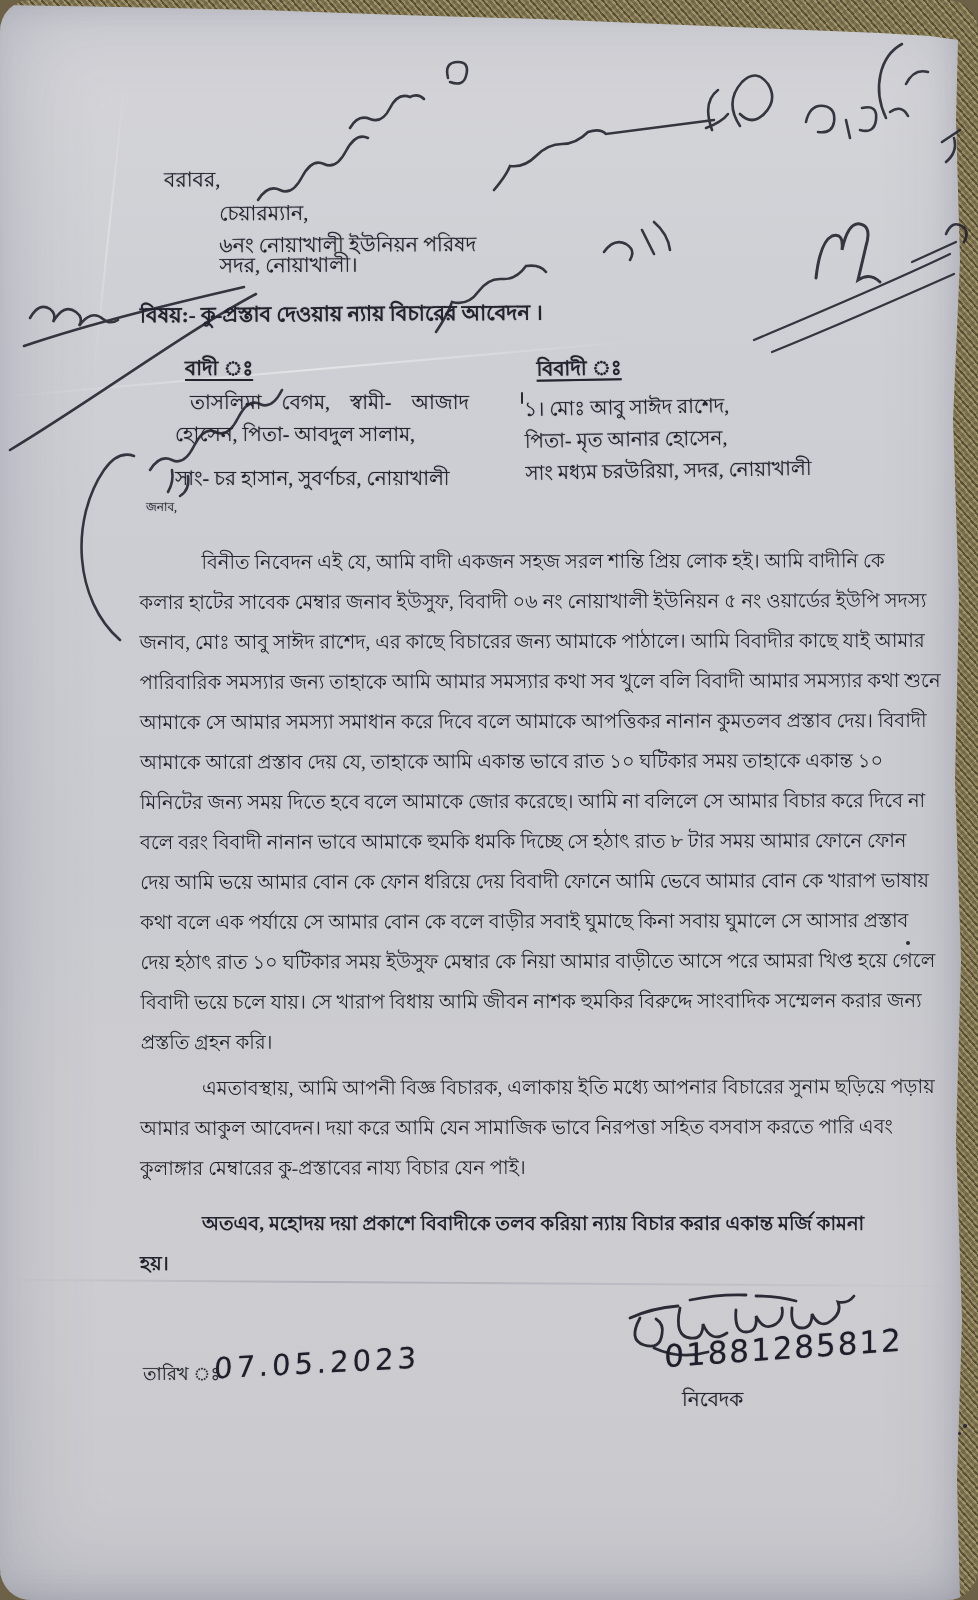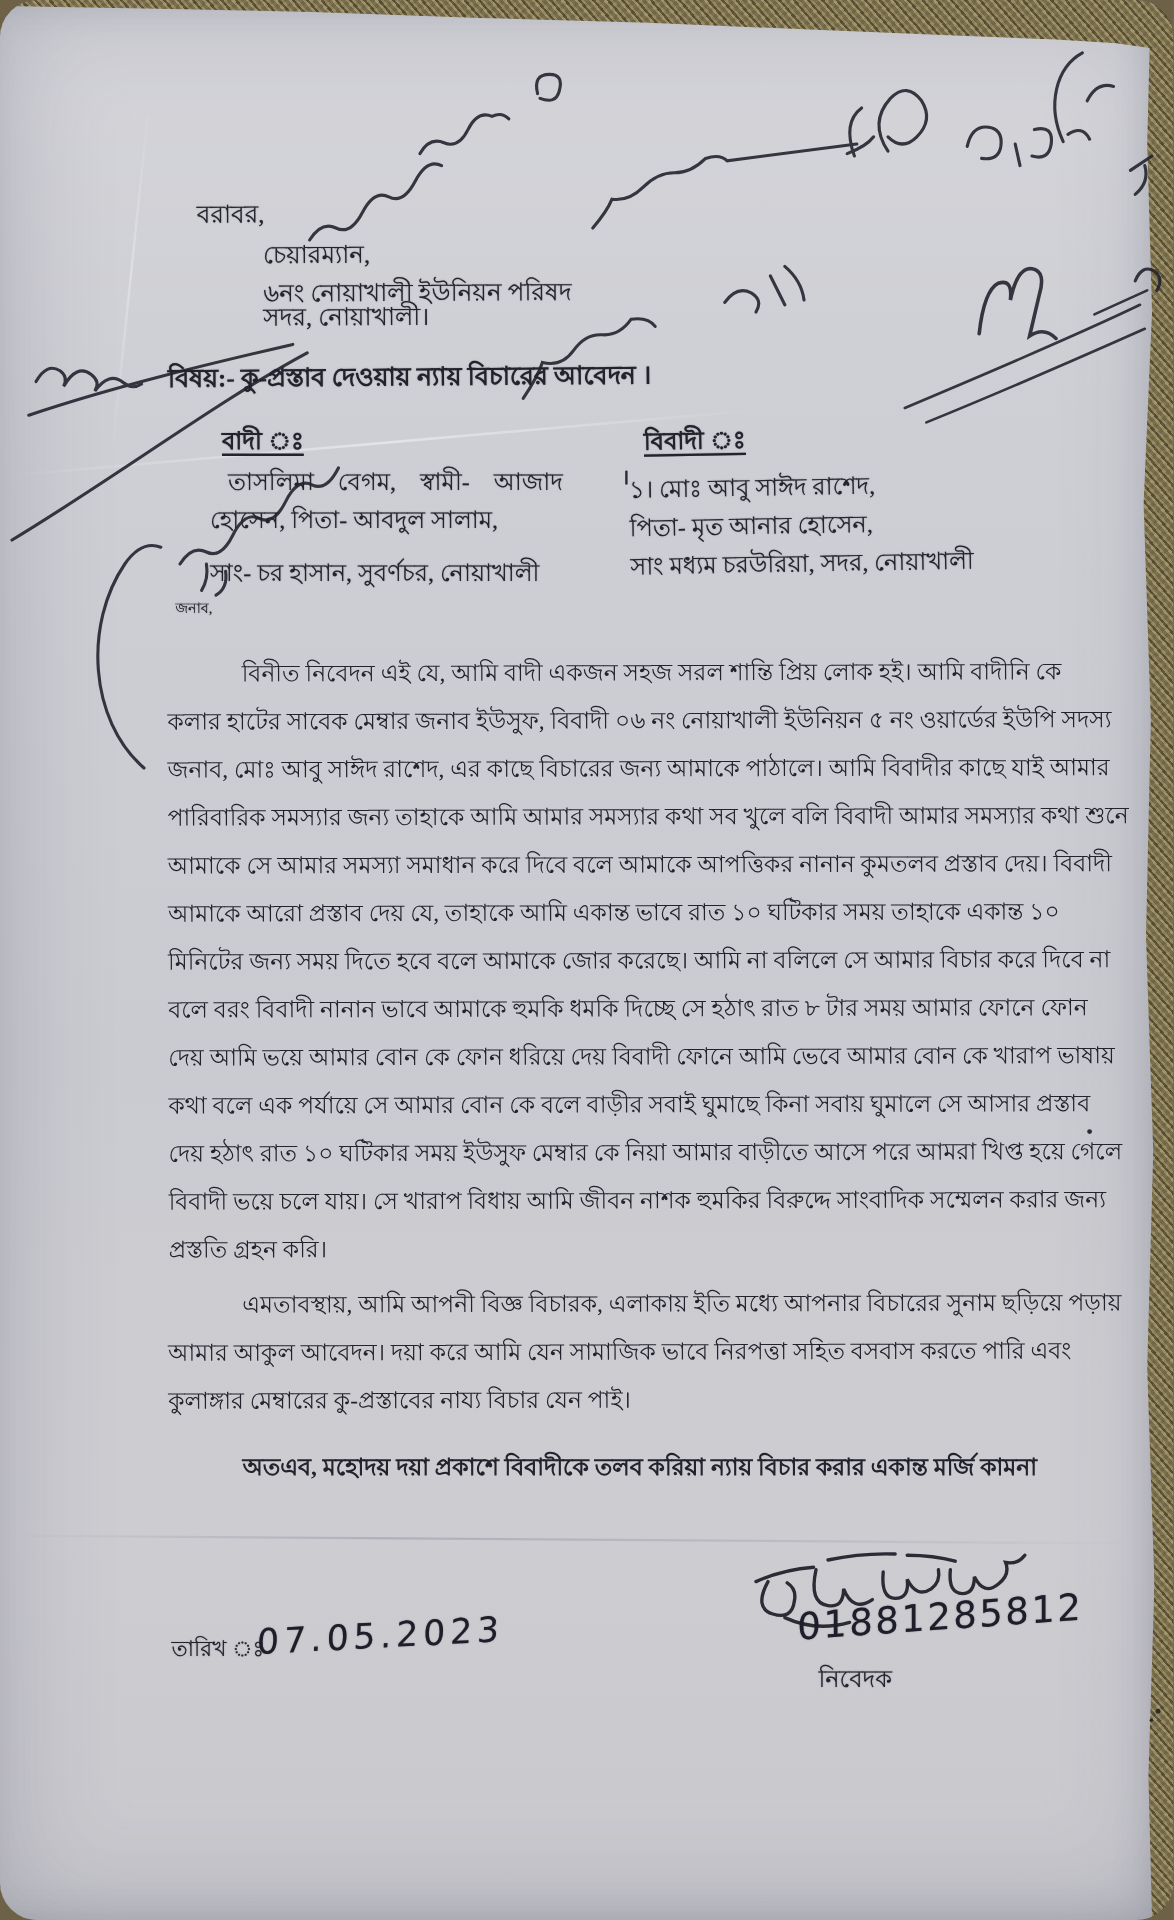--- a/index.html
+++ b/index.html
@@ -116,20 +116,21 @@
     </div>
 
     <div style="position:absolute;left:140px;top:1068px;width:790px;transform:rotate(-.15deg);">
       <div class="bodyline indent">এমতাবস্থায়, আমি আপনী বিজ্ঞ বিচারক, এলাকায় ইতি মধ্যে আপনার বিচারের সুনাম ছড়িয়ে পড়ায়</div>
       <div class="bodyline">আমার আকুল আবেদন। দয়া করে আমি যেন সামাজিক ভাবে নিরপত্তা সহিত বসবাস করতে পারি এবং</div>
       <div class="bodyline">কুলাঙ্গার মেম্বারের কু-প্রস্তাবের নায্য বিচার যেন পাই।</div>
     </div>
 
     <div style="position:absolute;left:140px;top:1204px;width:790px;font-weight:bold;">
       <div class="bodyline indent">অতএব, মহোদয় দয়া প্রকাশে বিবাদীকে তলব করিয়া ন্যায় বিচার করার একান্ত মর্জি কামনা</div>
+      <div class="bodyline">হয়।</div>
     </div>
 
     <svg class="scrawl" style="left:624px;top:1284px;" width="250" height="80" viewBox="0 0 250 80" fill="none" stroke="#1e1e2a" stroke-width="2.8" stroke-linecap="round" opacity="0.92">
       <path d="M6 34 q 22 -10 48 -12 m 12 -6 q 28 -6 56 -5 m 10 1 q 22 0 40 5"></path>
       <path d="M16 34 q -12 22 4 27 q 16 5 18 -11 q 2 -10 -6 -15"></path>
       <path d="M56 24 q -6 28 10 30 q 13 2 13 -14 q 8 20 24 9"></path>
       <path d="M112 26 q -2 22 10 22 q 12 0 10 -16 q 8 16 20 8 q 8 -6 6 -16"></path>
       <path d="M168 24 q -2 20 10 20 q 10 0 10 -14 q 8 16 20 6 q 10 -8 6 -18 q 10 2 16 -6"></path>
       <path d="M30 64 q 26 12 54 4"></path>
     </svg>

